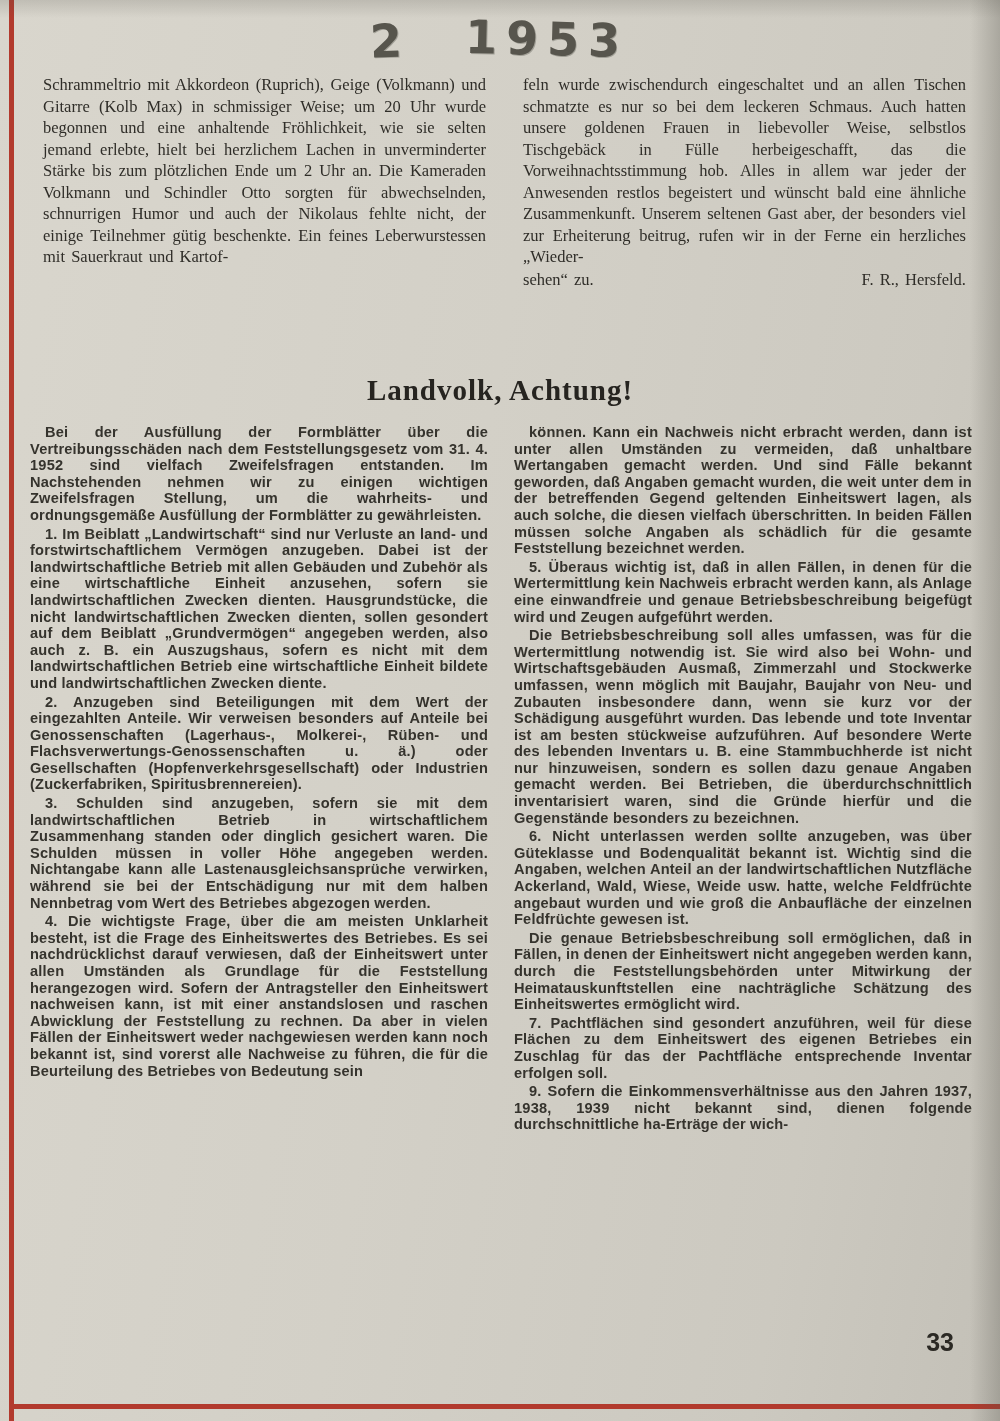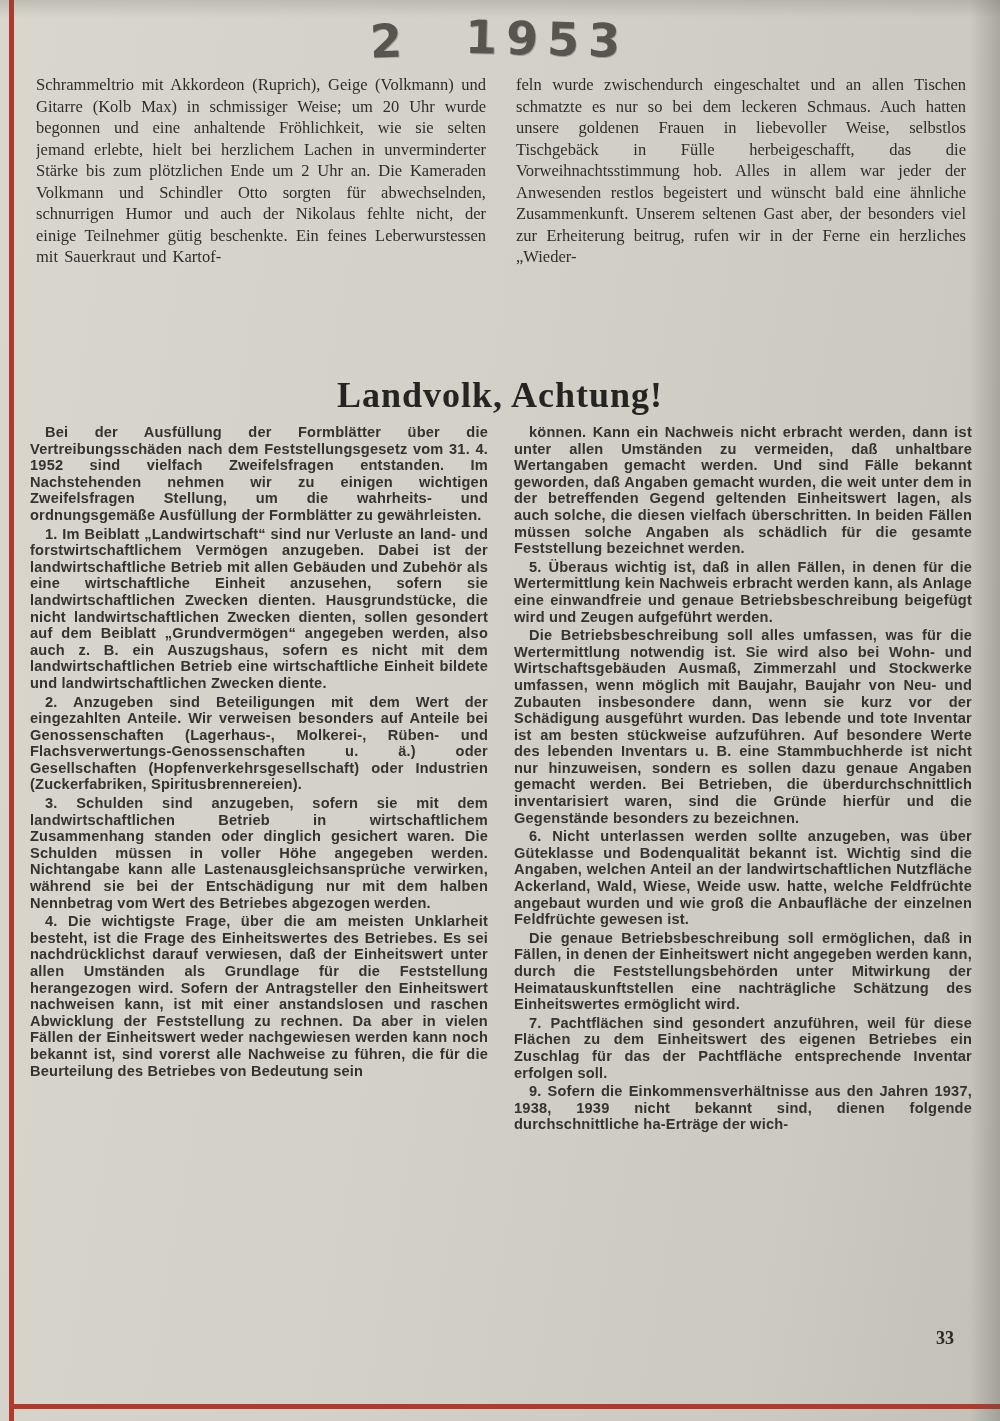--- a/index.html
+++ b/index.html
@@ -42,68 +42,72 @@
   .stamp .stamp-gap { display:inline-block; width:58px; }
   .stamp .stamp-year { display:inline-block; transform:rotate(1.5deg) translateY(-2px); letter-spacing:9px; }
 
   .top-article {
     position:absolute; top:74px; left:36px; width:930px; height:302px;
     display:flex; gap:30px; overflow:hidden;
     font-family:"Liberation Serif", serif;
     font-size:16.5px; line-height:21.5px;
     color:#2f2d28;
   }
-  .top-article .col { flex:1; text-align:justify; word-spacing:2px; }
+  .top-article .col { flex:1; text-align:justify; word-spacing:2px;margin-left:7px; }
   .top-article p { margin:0; }
   .sig-row { display:flex; justify-content:space-between; margin-top:1px; }
   .sig-row .sig { white-space:nowrap; }
 
   .article-title {
     position:absolute; top:374px; left:0; width:100%;
     margin:0; text-align:center;
     font-family:"Liberation Serif", serif;
-    font-weight:bold; font-size:36px; letter-spacing:1px;
+    font-weight:bold; font-size:29px; letter-spacing:1px;
     color:#262420;
   }
 
   .main-cols {
     position:absolute; top:424px; left:30px; width:942px; height:900px;
     display:flex; gap:26px; overflow:hidden;
     font-family:"Liberation Sans", sans-serif;
     font-weight:bold;
     font-size:14.6px; line-height:16.6px;
     letter-spacing:0.2px;
     color:#35332d;
   }
   .main-cols .col { flex:1; text-align:justify; }
   .main-cols p { margin:0 0 2px 0; text-indent:15px; }
 
   .page-number {
     position:absolute; top:1328px; right:46px;
-    font-family:Liberation Serif, serif;
-    font-weight:bold; font-size:18px; color:#2b2924;
+    font-family:Liberation Sans, sans-serif;
+    font-weight:bold; font-size:25px; color:#2b2924;
   }
 </style>
 </head>
 <body>
 
 <div class="page">
 
   <div class="rule-left"></div>
 
   <div class="stamp">
     <span class="stamp-num">2</span><span class="stamp-gap"></span><span class="stamp-year">1953</span>
   </div>
 
   <div class="top-article">
     <div class="col">
       <p>Schrammeltrio mit Akkordeon (Ruprich), Geige (Volkmann) und Gitarre (Kolb Max) in schmissiger Weise; um 20 Uhr wurde begonnen und eine anhaltende Fröhlichkeit, wie sie selten jemand erlebte, hielt bei herzlichem Lachen in unverminderter Stärke bis zum plötzlichen Ende um 2 Uhr an. Die Kameraden Volkmann und Schindler Otto sorgten für abwechselnden, schnurrigen Humor und auch der Nikolaus fehlte nicht, der einige Teilnehmer gütig beschenkte. Ein feines Leberwurstessen mit Sauerkraut und Kartof-</p>
     </div>
     <div class="col">
       <p>feln wurde zwischendurch eingeschaltet und an allen Tischen schmatzte es nur so bei dem leckeren Schmaus. Auch hatten unsere goldenen Frauen in liebevoller Weise, selbstlos Tischgebäck in Fülle herbeigeschafft, das die Vorweihnachtsstimmung hob. Alles in allem war jeder der Anwesenden restlos begeistert und wünscht bald eine ähnliche Zusammenkunft. Unserem seltenen Gast aber, der besonders viel zur Erheiterung beitrug, rufen wir in der Ferne ein herzliches „Wieder-</p>
+      <div class="sig-row">
+        <span>sehen“ zu.</span>
+        <span class="sig">F. R., Hersfeld.</span>
+      </div>
     </div>
   </div>
 
   <h1 class="article-title">Landvolk, Achtung!</h1>
 
   <div class="main-cols">
     <div class="col">
       <p>Bei der Ausfüllung der Formblätter über die Vertreibungsschäden nach dem Feststellungsgesetz vom 31. 4. 1952 sind vielfach Zweifelsfragen entstanden. Im Nachstehenden nehmen wir zu einigen wichtigen Zweifelsfragen Stellung, um die wahrheits- und ordnungsgemäße Ausfüllung der Formblätter zu gewährleisten.</p>
       <p>1. Im Beiblatt „Landwirtschaft“ sind nur Verluste an land- und forstwirtschaftlichem Vermögen anzugeben. Dabei ist der landwirtschaftliche Betrieb mit allen Gebäuden und Zubehör als eine wirtschaftliche Einheit anzusehen, sofern sie landwirtschaftlichen Zwecken dienten. Hausgrundstücke, die nicht landwirtschaftlichen Zwecken dienten, sollen gesondert auf dem Beiblatt „Grundvermögen“ angegeben werden, also auch z. B. ein Auszugshaus, sofern es nicht mit dem landwirtschaftlichen Betrieb eine wirtschaftliche Einheit bildete und landwirtschaftlichen Zwecken diente.</p>
       <p>2. Anzugeben sind Beteiligungen mit dem Wert der eingezahlten Anteile. Wir verweisen besonders auf Anteile bei Genossenschaften (Lagerhaus-, Molkerei-, Rüben- und Flachsverwertungs-Genossenschaften u. ä.) oder Gesellschaften (Hopfenverkehrsgesellschaft) oder Industrien (Zuckerfabriken, Spiritusbrennereien).</p>

